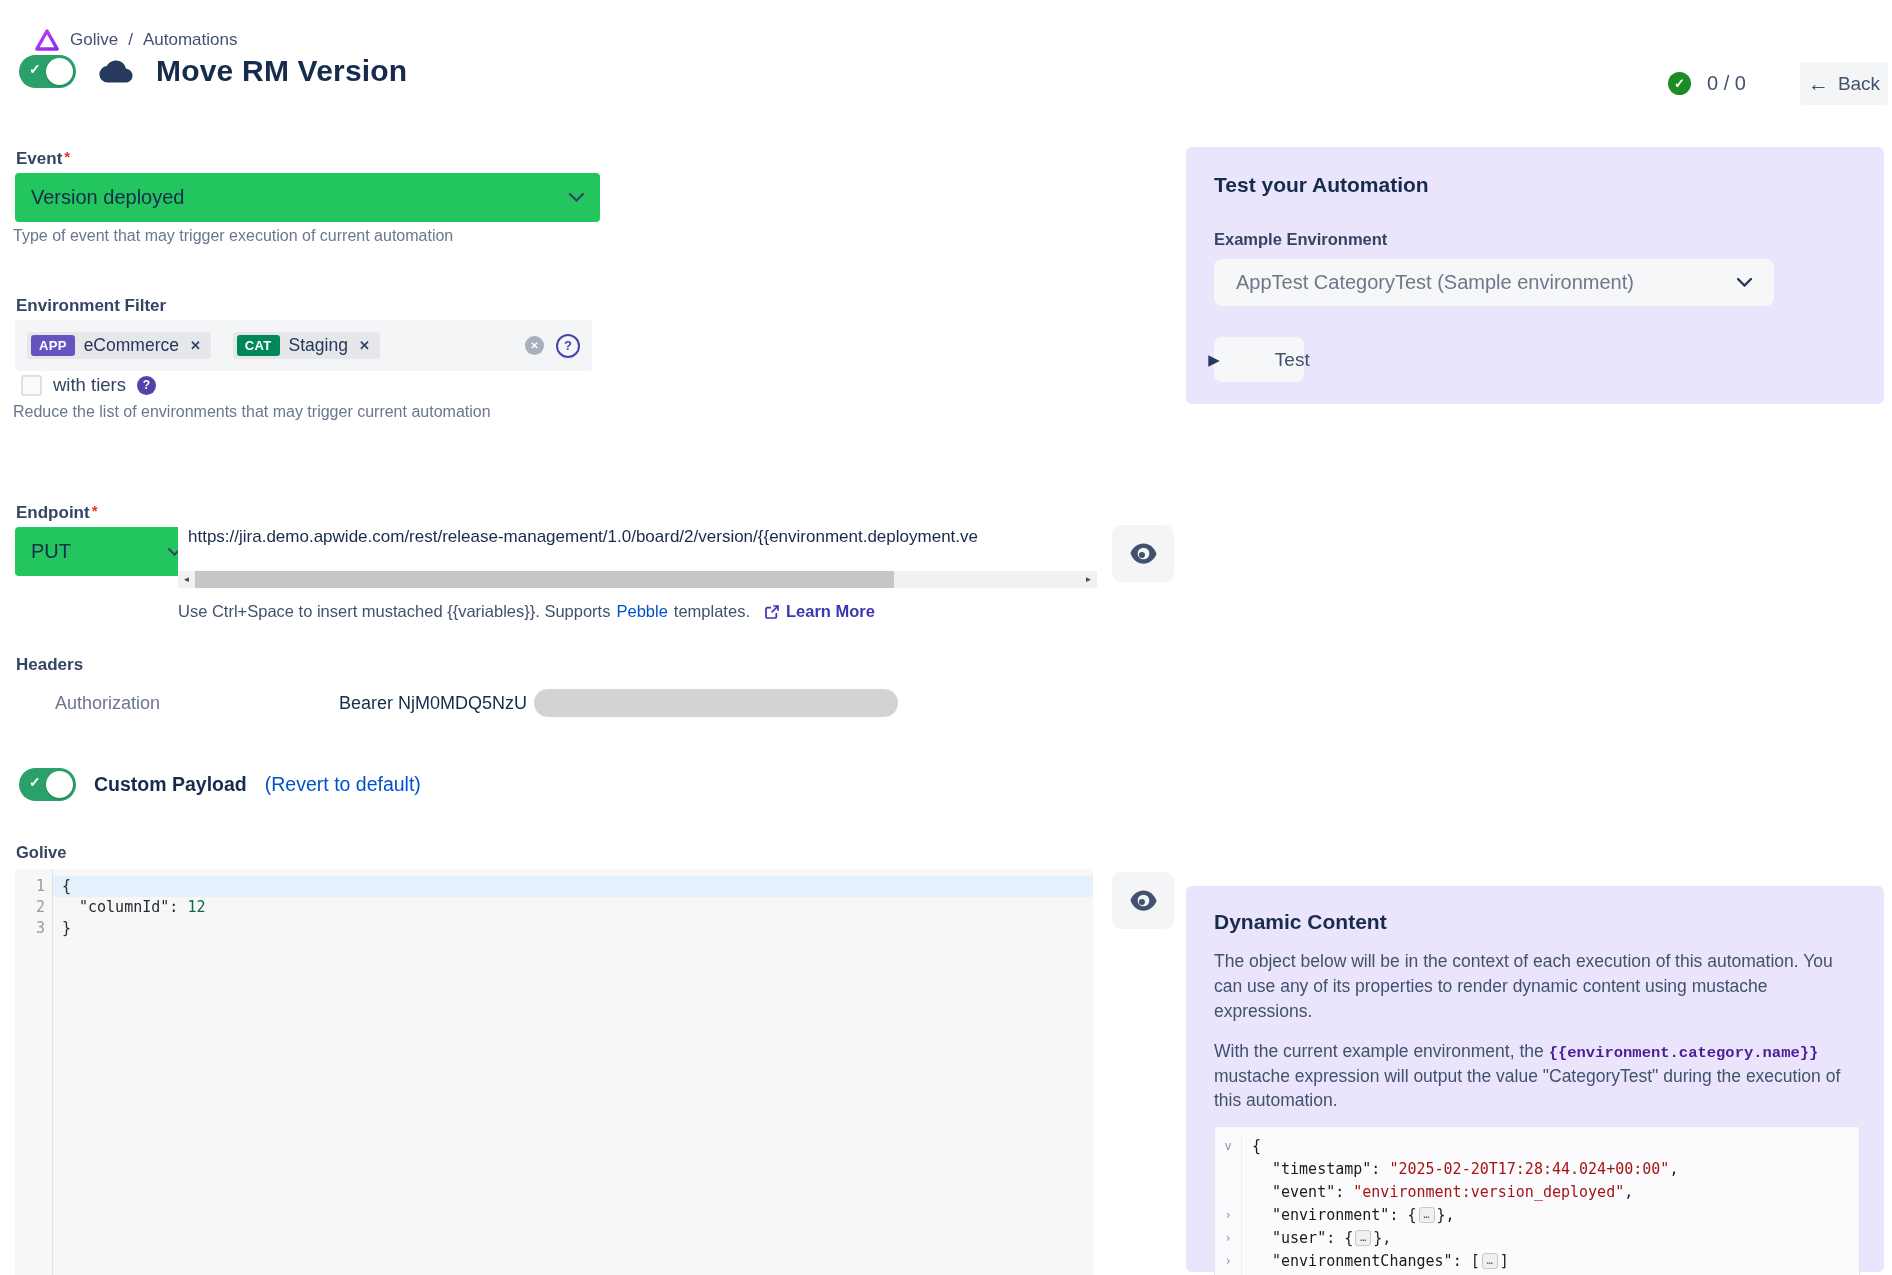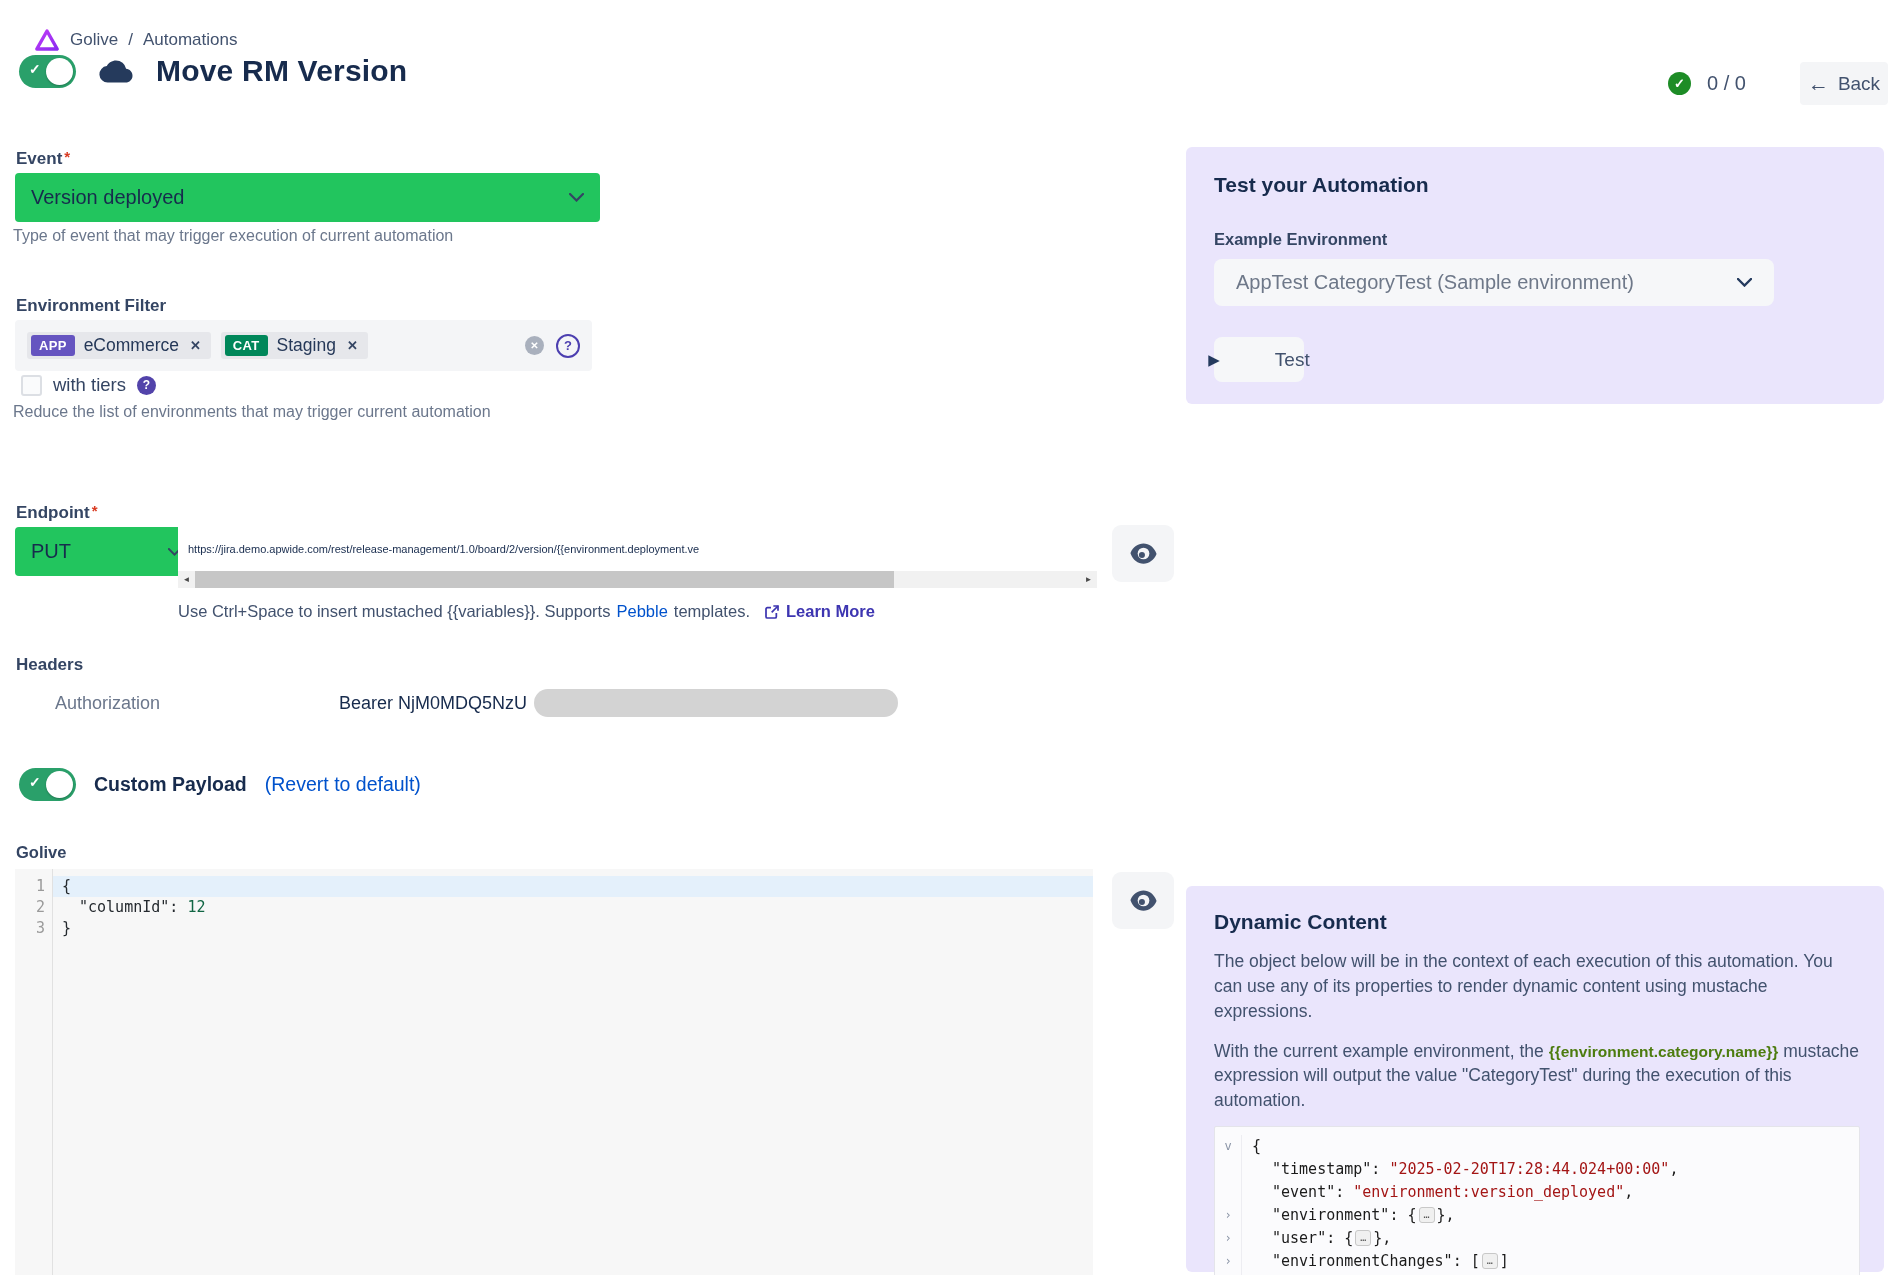--- a/index.html
+++ b/index.html
@@ -35,43 +35,43 @@
 
   
   .select-box{background:#22c55e;border-radius:4px;display:flex;align-items:center;
               justify-content:space-between;padding:0 16px;font-size:20px;color:#172b4d;cursor:pointer;}
   .event-label{top:148px;left:16px;}
   .event-select{top:173px;left:15px;width:553px;height:49px;}
   .event-helper{top:227px;left:13px;}
 
   .envf-label{top:296px;left:16px;}
   .envf-field{top:320px;left:15px;width:553px;height:51px;background:#f4f5f7;border-radius:4px;
-              display:flex;align-items:center;padding:0 12px;gap:10px;}
+              display:flex;align-items:center;padding:0 12px;gap:22px;}
   .chip{display:flex;align-items:center;background:#e6e7eb;border-radius:3px;padding:3px 8px 3px 4px;gap:9px;}
   .badge{color:#fff;font-weight:700;font-size:13px;border-radius:3px;padding:3px 8px;letter-spacing:.3px;}
   .badge-app{background:#6554c0;}
   .badge-cat{background:#00875a;}
   .chip-name{font-size:17.5px;color:#253858;}
   .chip-x{font-size:13px;font-weight:700;color:#344563;cursor:pointer;padding:0 2px;}
   .field-right{margin-left:auto;display:flex;align-items:center;gap:12px;}
   .clear-circle{width:19px;height:19px;border-radius:50%;background:#a9b0bd;color:#fff;font-size:10px;
                 font-weight:700;display:flex;align-items:center;justify-content:center;cursor:pointer;}
   .q-outline{width:20px;height:20px;border-radius:50%;border:2.4px solid #4c3fb0;color:#4c3fb0;
              font-size:13px;font-weight:700;display:flex;align-items:center;justify-content:center;cursor:pointer;}
   .with-tiers{top:374px;left:21px;display:flex;align-items:center;gap:11px;}
   .checkbox{width:17px;height:17px;border:2px solid #dcdfe4;border-radius:3px;background:#fafbfc;cursor:pointer;}
   .wt-label{font-size:18.5px;color:#344563;}
   .q-filled{width:19px;height:19px;border-radius:50%;background:#5243aa;color:#fff;font-size:12px;
             font-weight:700;display:flex;align-items:center;justify-content:center;cursor:pointer;}
   .envf-helper{top:403px;left:13px;}
 
   .endpoint-label{top:502px;left:16px;}
   .put-select{top:527px;left:15px;width:150px;height:49px;}
-  .url-field{top:527px;left:178px;width:919px;height:44px;background:#fff;display:flex;align-items:center;
-             padding:0 10px;font-size:11px;color:#172b4d;white-space:nowrap;overflow:hidden;}
+  .url-field{top:527px;left:178px;width:919px;height:44px;background:#fff;display:flex;align-items:flex-start;
+             padding:0 10px;font-size:17px;color:#172b4d;white-space:nowrap;overflow:hidden;}
   .hsb{top:571px;left:178px;width:919px;height:17px;display:flex;background:#f1f1f1;}
   .hsb-btn{width:17px;display:flex;align-items:center;justify-content:center;font-size:8px;color:#4a4a4a;cursor:pointer;}
   .hsb-track{flex:1;position:relative;}
   .hsb-thumb{position:absolute;left:0;top:0;bottom:0;width:79%;background:#c6c6c6;cursor:pointer;}
   .eye-btn{width:62px;height:57px;border-radius:9px;background:#f4f5f7;display:flex;align-items:center;
            justify-content:center;cursor:pointer;}
   .endpoint-eye{top:525px;left:1112px;}
   .payload-eye{top:872px;left:1112px;}
   .endpoint-helper{top:602px;left:178px;display:flex;align-items:center;gap:6px;font-size:16.5px;color:#42526e;}
   .link-blue{color:#0052cc;cursor:pointer;}
@@ -106,21 +106,21 @@
   .env-select{margin-top:10px;width:560px;height:47px;background:#f6f7f9;border-radius:8px;
               display:flex;align-items:center;justify-content:space-between;padding:0 22px;
               font-size:20px;color:#6e7889;box-sizing:border-box;cursor:pointer;}
   .test-btn{margin-top:31px;width:90px;height:45px;background:#f6f7f9;border-radius:8px;
             display:flex;align-items:center;justify-content:center;gap:11px;cursor:pointer;}
   .play{font-size:15px;color:#243a5e;line-height:1;}
   .test-btn-label{font-size:19px;color:#42526e;margin-left:44px;}
 
   .dyn-panel{top:886px;left:1186px;width:698px;height:386px;padding:24px 28px;}
   .dyn-p{margin:15px 0 0 0;font-size:17.5px;color:#42526e;line-height:1.42;width:648px;}
-  .mustache{font-family:Liberation Sans, sans-serif;font-weight:700;font-size:15.5px;color:#4d7c0f;}
+  .mustache{font-family:Liberation Mono, monospace;font-weight:700;font-size:15.5px;color:#4c1d95;}
   .json-box{margin-top:13px;width:646px;background:#fbfbfd;border:1px solid #e4e4ea;border-radius:2px;
             display:flex;font-family:"DejaVu Sans Mono", monospace;font-size:15px;line-height:23px;
             padding:8px 0 10px 0;box-sizing:border-box;}
   .jgutter{width:26px;text-align:center;color:#8a94a6;font-size:12px;border-right:1px solid #ededf2;}
   .jgutter div{height:23px;cursor:pointer;}
   .jcode{flex:1;padding-left:10px;color:#1b1b1b;}
   .jline{height:23px;white-space:pre;}
   .jline.indent{padding-left:20px;}
   .jval{color:#a31515;}
   .chip-ellipsis{display:inline-block;background:#f0f0f0;border:1px solid #c8c8c8;border-radius:3px;

